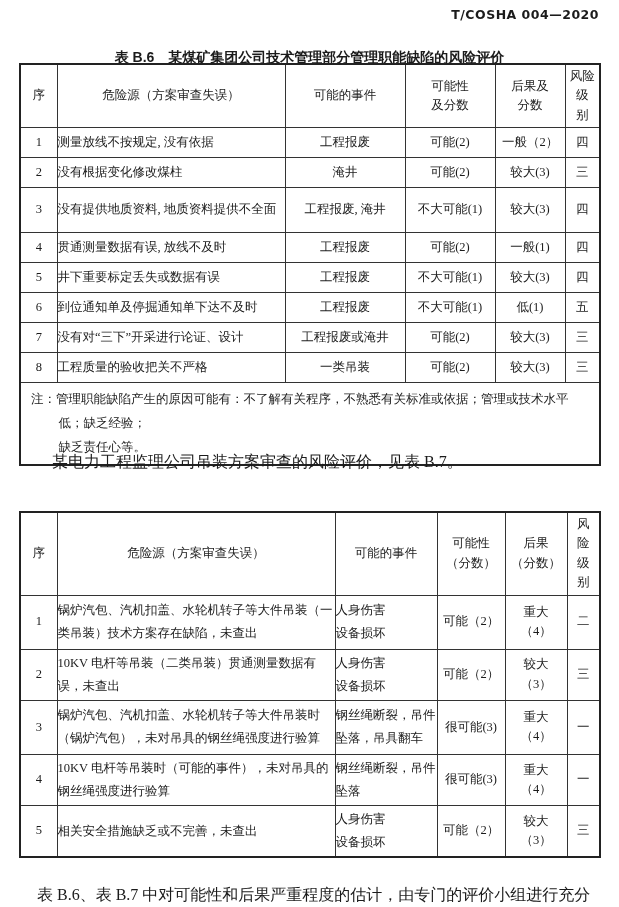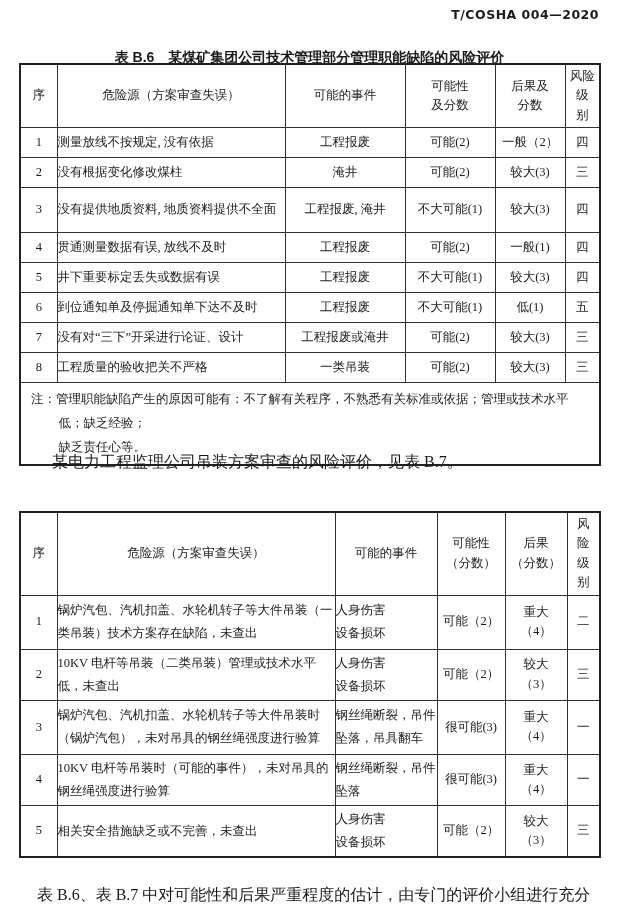--- a/index.html
+++ b/index.html
@@ -209,21 +209,21 @@
         <td>1</td>
         <td class="cell-left cell-hazard">锅炉汽包、汽机扣盖、水轮机转子等大件吊装（一类吊装）技术方案存在缺陷，未查出</td>
         <td class="cell-left cell-event pre">人身伤害
 设备损坏</td>
         <td>可能（2）</td>
         <td>重大（4）</td>
         <td>二</td>
       </tr>
       <tr class="short">
         <td>2</td>
-        <td class="cell-left cell-hazard">10KV 电杆等吊装（二类吊装）管理或技术水平低，未查出</td>
+        <td class="cell-left cell-hazard">10KV 电杆等吊装（二类吊装）贯通测量数据有误，未查出</td>
         <td class="cell-left cell-event pre">人身伤害
 设备损坏</td>
         <td>可能（2）</td>
         <td>较大（3）</td>
         <td>三</td>
       </tr>
       <tr>
         <td>3</td>
         <td class="cell-left cell-hazard">锅炉汽包、汽机扣盖、水轮机转子等大件吊装时（锅炉汽包），未对吊具的钢丝绳强度进行验算</td>
         <td class="cell-left cell-event pre">钢丝绳断裂，吊件

